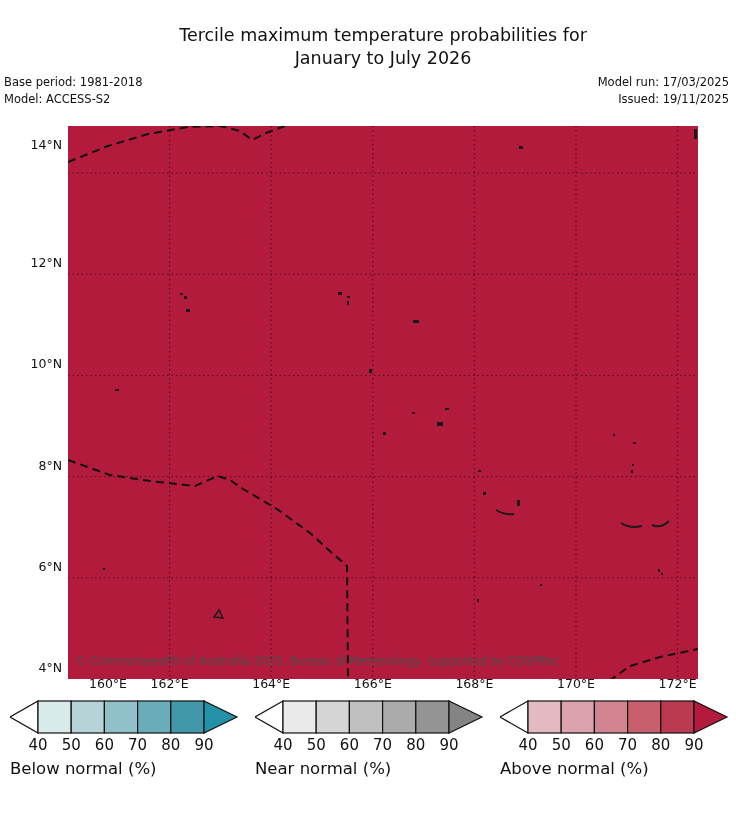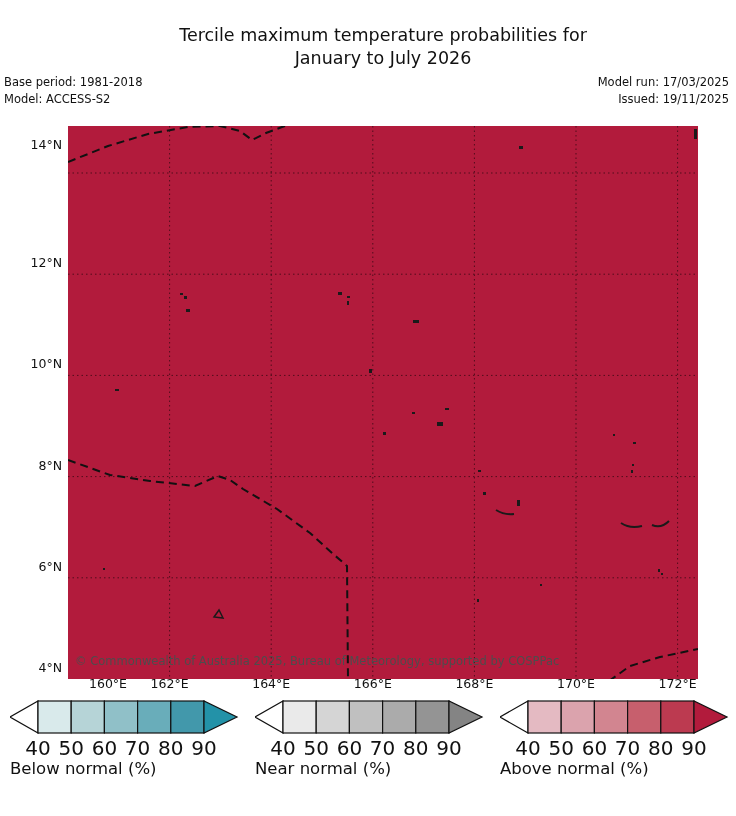--- a/index.html
+++ b/index.html
@@ -25,21 +25,21 @@
     position:absolute;right:674px;transform:translateY(-50%);
     font-size:12.5px;color:#111;white-space:nowrap;
   }
   .xtick{
     position:absolute;top:676px;transform:translateX(-50%);
     font-size:12.5px;color:#111;white-space:nowrap;
   }
   .cbar-group{position:absolute;top:700px;width:237px;height:82px;}
   .cbar-num{
     position:absolute;top:36px;width:36px;margin-left:-18px;text-align:center;
-    font-size:20px;color:#111;
+    font-size:15px;color:#111;
   }
   .cbar-label{
     position:absolute;top:59px;left:0;width:100%;text-align:left;
     font-size:16.5px;color:#111;
   }
   #footer{
     position:absolute;left:8px;top:795px;font-size:11.5px;color:#111;
     white-space:pre;
   }
 </style>

